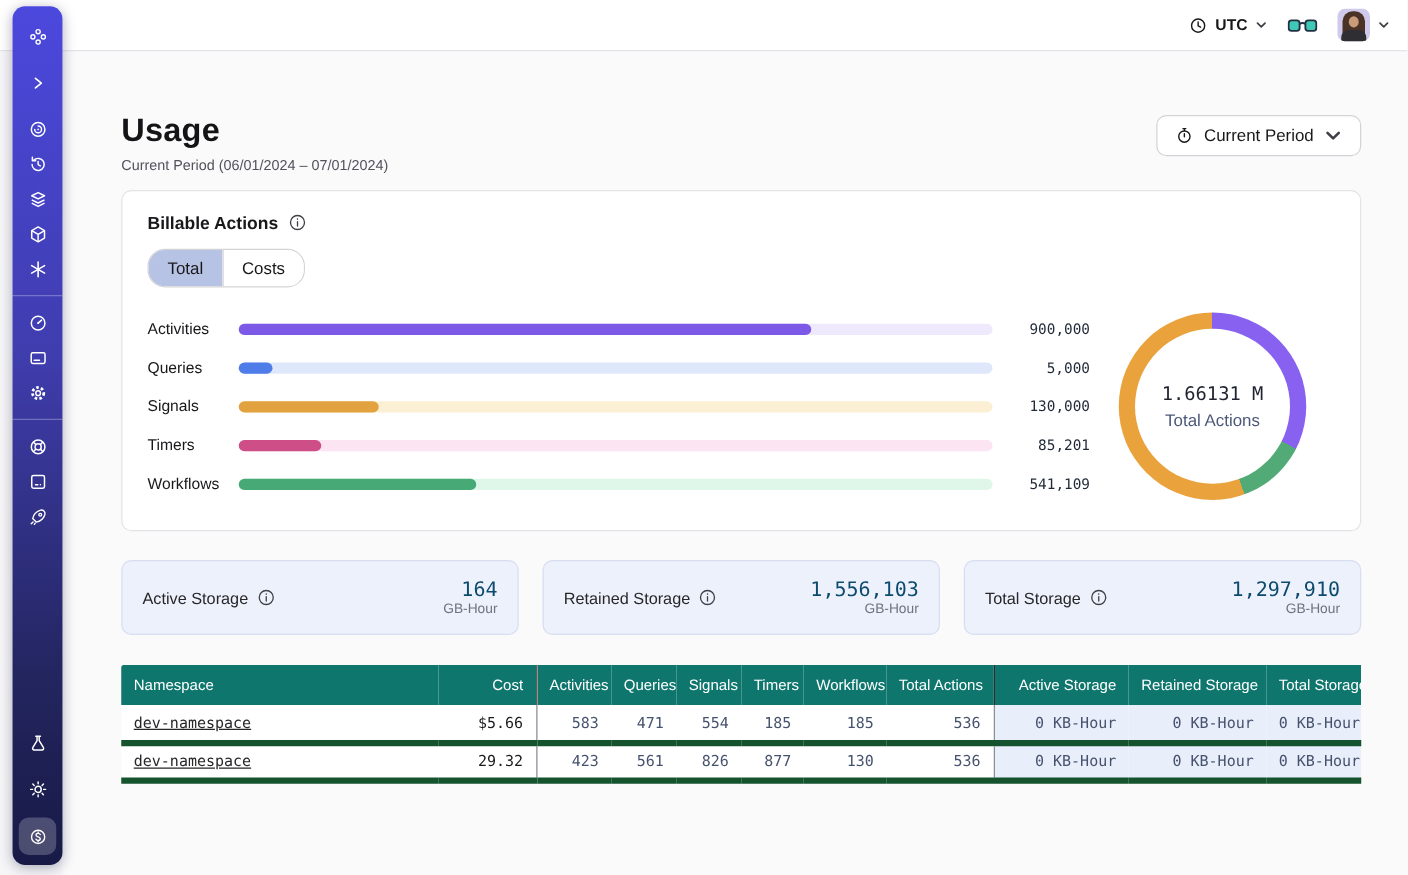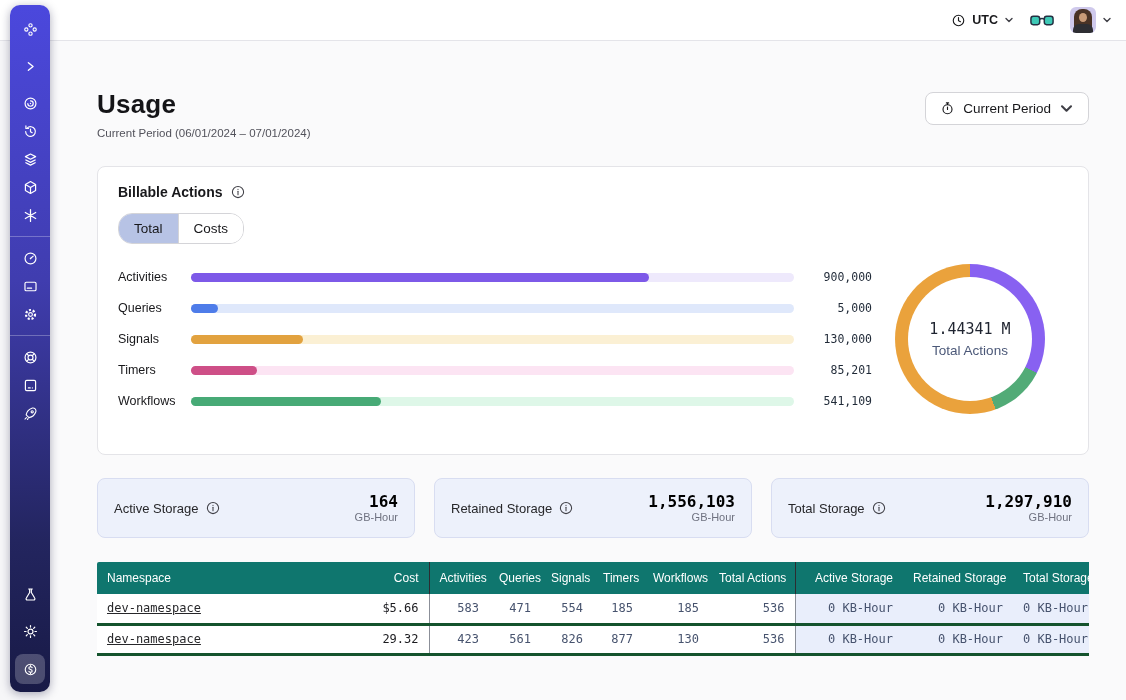--- a/index.html
+++ b/index.html
@@ -44,21 +44,21 @@
                 border-radius:8px; height:33px; padding:0 14px; font-size:13.5px; font-weight:500; color:#18181b;
                 cursor:pointer; margin-top:3px; }
   .period-btn svg { width:15px; height:15px; }
 
   .banner { margin-top:25px; background:#e7ecfb; border:1px solid #99a9e8; border-radius:4px;
             height:46px; display:flex; align-items:center; gap:9px; padding:0 16px; }
   .banner-text { font-size:12.5px; color:#1c1e2e; }
   .info-icon { width:14px; height:14px; flex:0 0 auto; }
 
   
-  .card { margin-top:27px; background:#fff; border:1px solid #e4e4e8; border-radius:8px; padding:17px 20px 40px; }
+  .card { margin-top:13px; background:#fff; border:1px solid #e4e4e8; border-radius:8px; padding:17px 20px 24px; }
   .card-title-row { display:flex; align-items:center; gap:8px; }
   .card-title { font-size:14px; font-weight:600; color:#18181b; }
   .tabs { display:inline-flex; border:1px solid #d4d4d8; border-radius:14px; overflow:hidden; margin-top:13px; background:#fff; }
   .tab { padding:7px 15px; font-size:13.5px; color:#18181b; cursor:pointer; background:#fff; border:none;
          font-family:"Liberation Sans", sans-serif; }
   .tab.active { background:#b7c3e5; font-weight:500; }
   .tab + .tab { border-left:1px solid #d4d4d8; }
 
   .chart-flex { display:flex; margin-top:20px; }
   .bars-block { flex:1 1 auto; padding-top:6px; }
@@ -76,30 +76,30 @@
   .donut-value { font-size:15px; color:#1f2430; }
   .donut-label { font-size:13.5px; color:#4b5878; }
 
   
   .storage-row { display:flex; gap:19px; margin-top:23px; }
   .storage-card { flex:1 1 0; height:60px; background:#edf1fb; border:1px solid #d8ddf1; border-radius:8px;
                   display:flex; align-items:center; justify-content:space-between; padding:0 16px; }
   .storage-label-group { display:flex; align-items:center; gap:7px; }
   .storage-label { font-size:13px; color:#27272a; }
   .storage-nums { text-align:right; }
-  .storage-value { font-size:16px; color:#000000; line-height:1.15;font-weight:bold; }
+  .storage-value { font-size:16px; color:#0c4a6e; line-height:1.15; }
   .storage-unit { font-size:11px; color:#6f7280; }
 
   
   .table-wrap { margin-top:24px; }
   table { width:100%; border-collapse:collapse; table-layout:fixed; }
   thead th { background:#0f766e; color:#fff; font-size:12px; font-weight:500; height:32px; padding:0 10px;
              text-align:right; white-space:nowrap; overflow:hidden; }
   thead th:first-child { text-align:left; border-radius:2px 0 0 0; }
-  tbody td { height:30px; padding:0 10px; font-size:12px; background:#fff; border-bottom:3px solid #14532d;
+  tbody td { height:30px; padding:0 10px; font-size:12px; background:#fff; border-bottom:5px solid #14532d;
              text-align:right; white-space:nowrap; overflow:hidden; }
   tbody td.ns-cell { text-align:left; }
   .ns-link { font-family:"DejaVu Sans Mono", monospace; font-size:12px; color:#27272a; text-decoration:underline; cursor:pointer; }
   td.num { font-family:"DejaVu Sans Mono", monospace; color:#47536e; }
   td.cost { font-family:"DejaVu Sans Mono", monospace; color:#1b1b1f; }
   td.storage { background:#e9eefb; font-family:"DejaVu Sans Mono", monospace; color:#47536e; }
   .vdiv-b { border-left:1px solid #8b8f98; }
   thead th.vdiv-h { border-left:1px solid #2c2c31; }
 </style>
 </head>
@@ -312,21 +312,21 @@
             <span class="bar-label">Workflows</span>
             <div class="bar-track" style="background: rgb(222, 247, 232);">
               <div class="bar-fill" style="width: 31.5%; background: rgb(71, 170, 118);"></div>
             </div>
             <span class="bar-value mono">541,109</span>
           </div>
         </div>
       <div class="donut-wrap">
         <div class="donut" style="background: conic-gradient(rgb(136, 97, 241) 0deg, rgb(136, 97, 241) 117deg, rgb(82, 171, 119) 117deg, rgb(82, 171, 119) 160deg, rgb(234, 162, 60) 160deg, rgb(234, 162, 60) 360deg);">
           <div class="donut-hole">
-            <span class="donut-value mono">1.44341 M</span>
+            <span class="donut-value mono">1.66131 M</span>
             <span class="donut-label">Total Actions</span>
           </div>
         </div>
       </div>
     </div>
   </section>
 
   <div class="storage-row">
       <div class="storage-card">
         <div class="storage-label-group">

